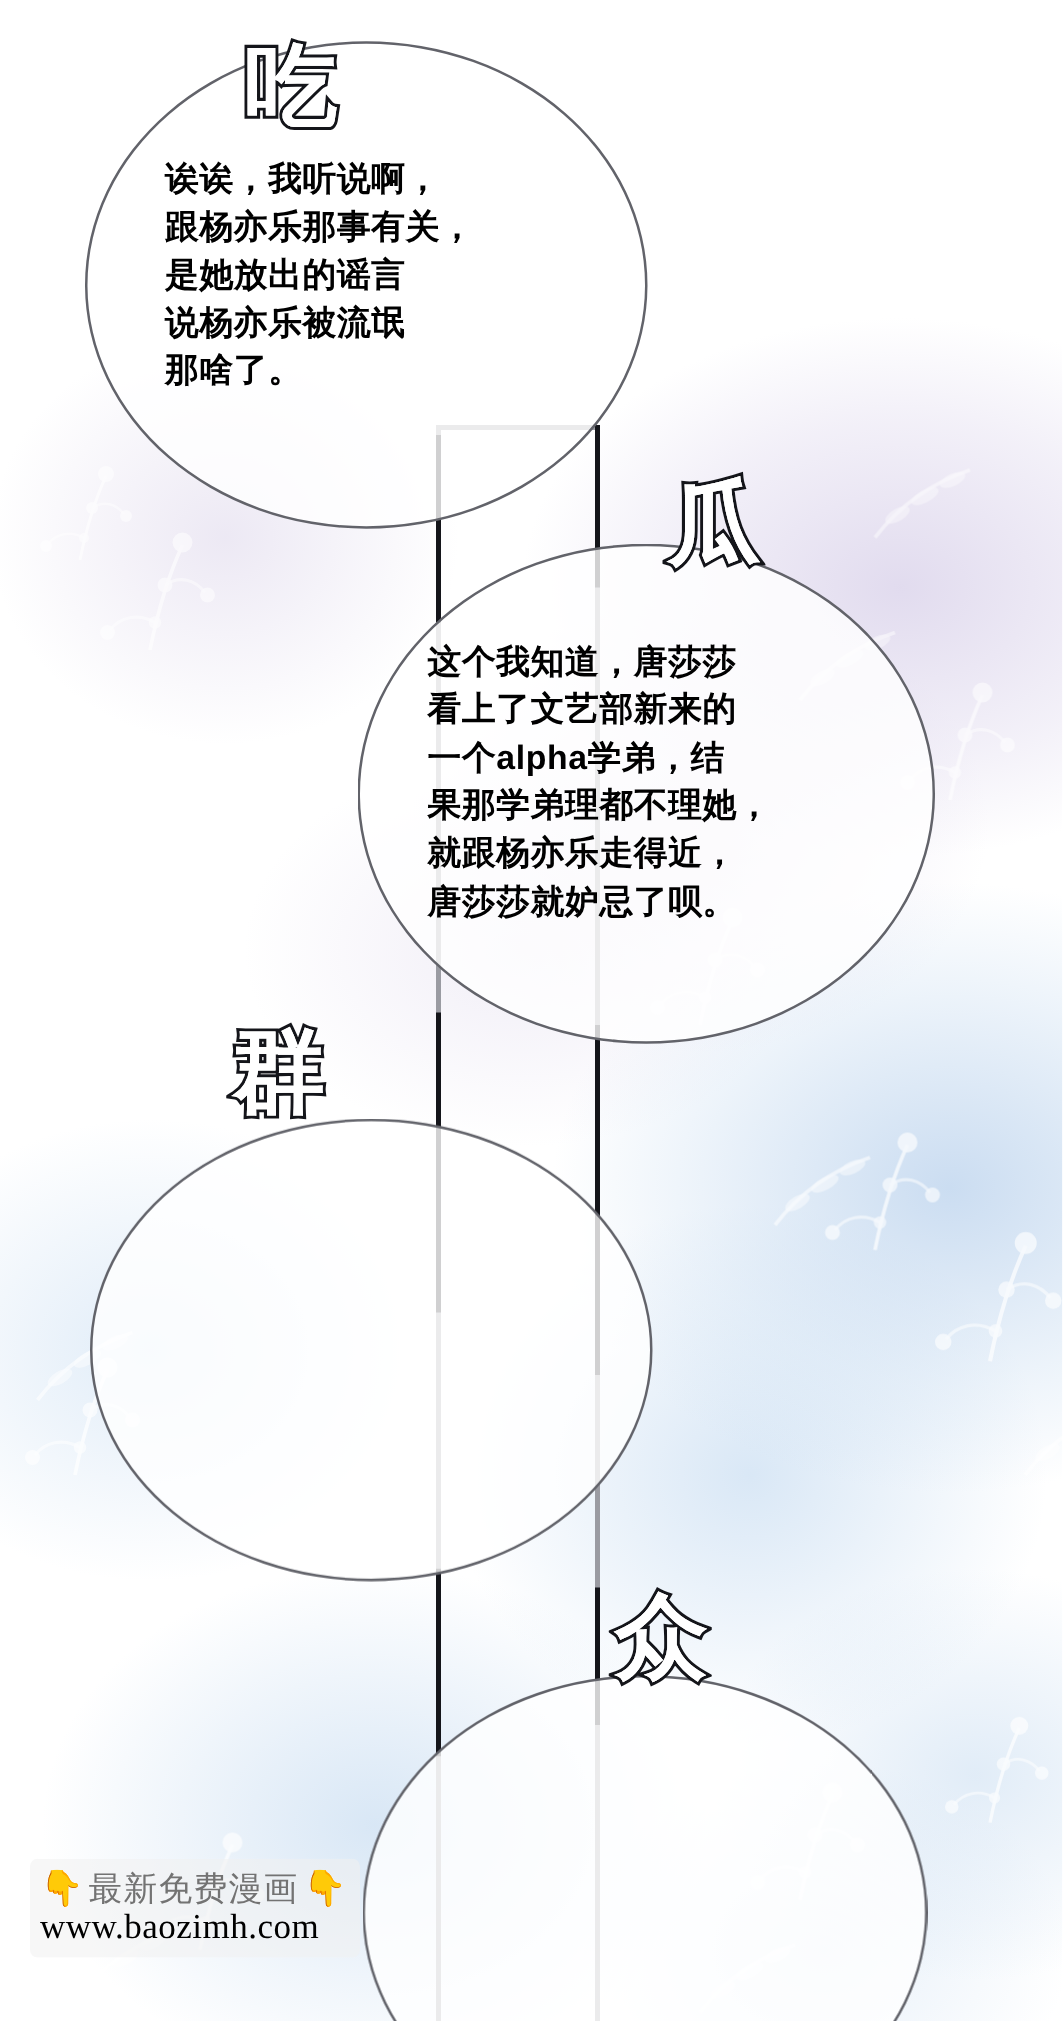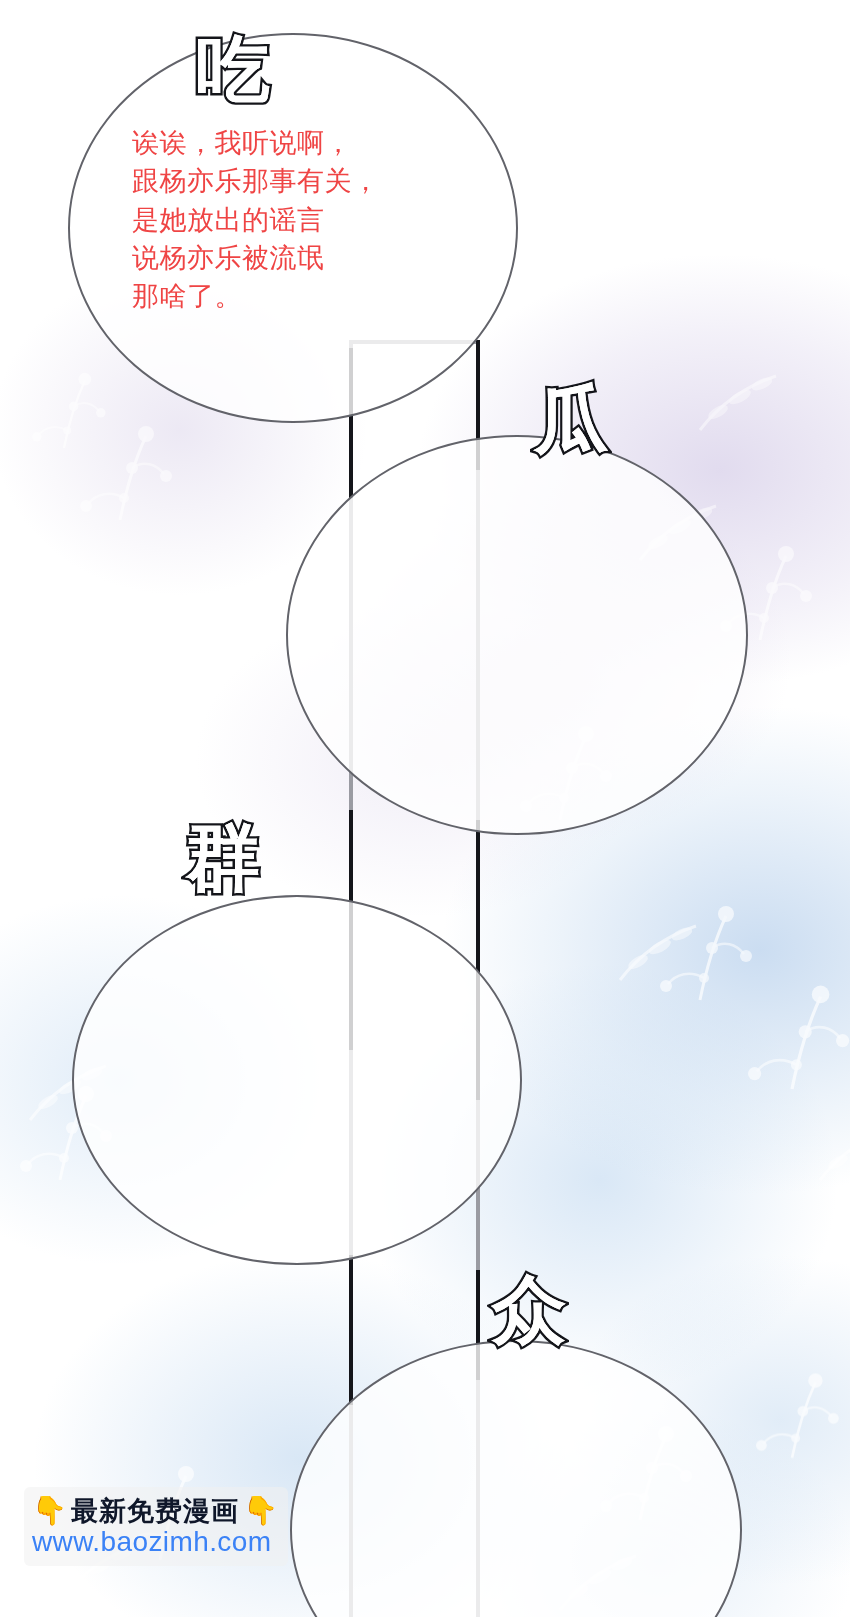--- a/index.html
+++ b/index.html
@@ -36,27 +36,27 @@
   
   .bubble{
     position:absolute;
     border:2px solid #62636a;
     border-radius:50%;
     background:rgba(255,255,255,.80);
     box-sizing:border-box;
   }
   .bubble-text{
     position:absolute;
-    color:#ef4444;
+    color:#000000;
     font-family:"Liberation Sans","DejaVu Sans",sans-serif;
     font-size:27px;
     line-height:1.42;
     letter-spacing:.5px;
     white-space:pre-line;
-    font-weight:400;
+    font-weight:700;
   }
 
   
   .vline{position:absolute;width:4px;background:#14151a;}
   .vline-soft{position:absolute;width:4px;background:#9a9ba2;}
   .hline{position:absolute;height:4px;background:#9a9ba2;}
 
   
   .deco{
     position:absolute;
@@ -76,26 +76,26 @@
     display:flex;
     flex-direction:column;
     align-items:flex-start;
     background:rgba(240,240,240,.55);
     border-radius:6px;
     padding:6px 10px 8px 8px;
   }
   .wm-row{display:flex;align-items:center;gap:4px;}
   .wm-hand{font-size:28px;line-height:1;filter:saturate(1.2);}
   .wm-cn{
-    font-size:27px;color:#0f172a;font-weight:700;letter-spacing:1px;
+    font-size:27px;color:#737373;font-weight:400;letter-spacing:1px;
     font-family:"DejaVu Sans","Liberation Sans",sans-serif;
   }
   .wm-url{
-    font-size:28px;color:#3b82f6;font-weight:400;letter-spacing:.4px;
-    font-family:Liberation Sans, sans-serif;
+    font-size:28px;color:#000000;font-weight:400;letter-spacing:.4px;
+    font-family:Liberation Serif, serif;
     margin-top:-3px;
   }
 </style>
 </head>
 <body>
 
 <div id="page">
 
   <div class="bg bg-lavender"></div>
   <div class="bg bg-blue"></div>
@@ -158,20 +158,26 @@
 
   <div class="bubble" style="left:68px;top:33px;width:450px;height:390px;"></div>
   <div class="bubble-text" style="left:132px;top:124px;width:380px;">诶诶，我听说啊，
 跟杨亦乐那事有关，
 是她放出的谣言
 说杨亦乐被流氓
 那啥了。</div>
   <div class="deco" style="left:196px;top:32px;font-size:74px;">吃</div>
 
   <div class="bubble" style="left:286px;top:435px;width:462px;height:400px;"></div>
+  <div class="bubble-text" style="left:342px;top:510px;width:400px;">这个我知道，唐莎莎
+看上了文艺部新来的
+一个alpha学弟，结
+果那学弟理都不理她，
+就跟杨亦乐走得近，
+唐莎莎就妒忌了呗。</div>
   <div class="deco" style="left:534px;top:382px;font-size:74px;">瓜</div>
 
   <div class="bubble" style="left:72px;top:895px;width:450px;height:370px;"></div>
   <div class="deco" style="left:186px;top:820px;font-size:74px;">群</div>
 
   <div class="bubble" style="left:290px;top:1340px;width:452px;height:380px;"></div>
   <div class="deco" style="left:492px;top:1272px;font-size:74px;">众</div>
 
   <div class="watermark" style="left:24px;top:1487px;">
     <div class="wm-row">

